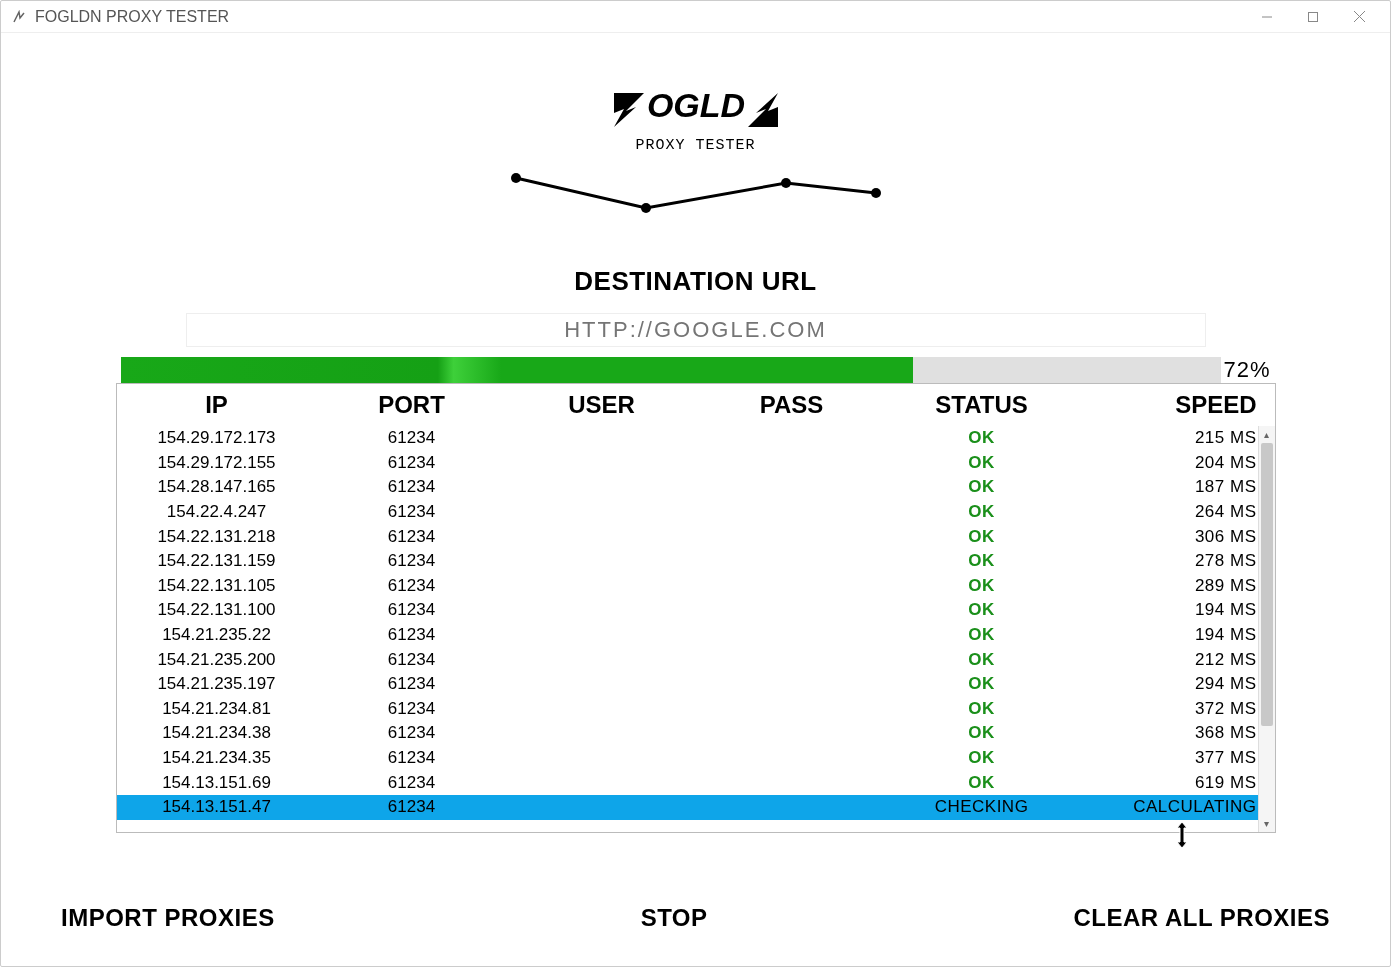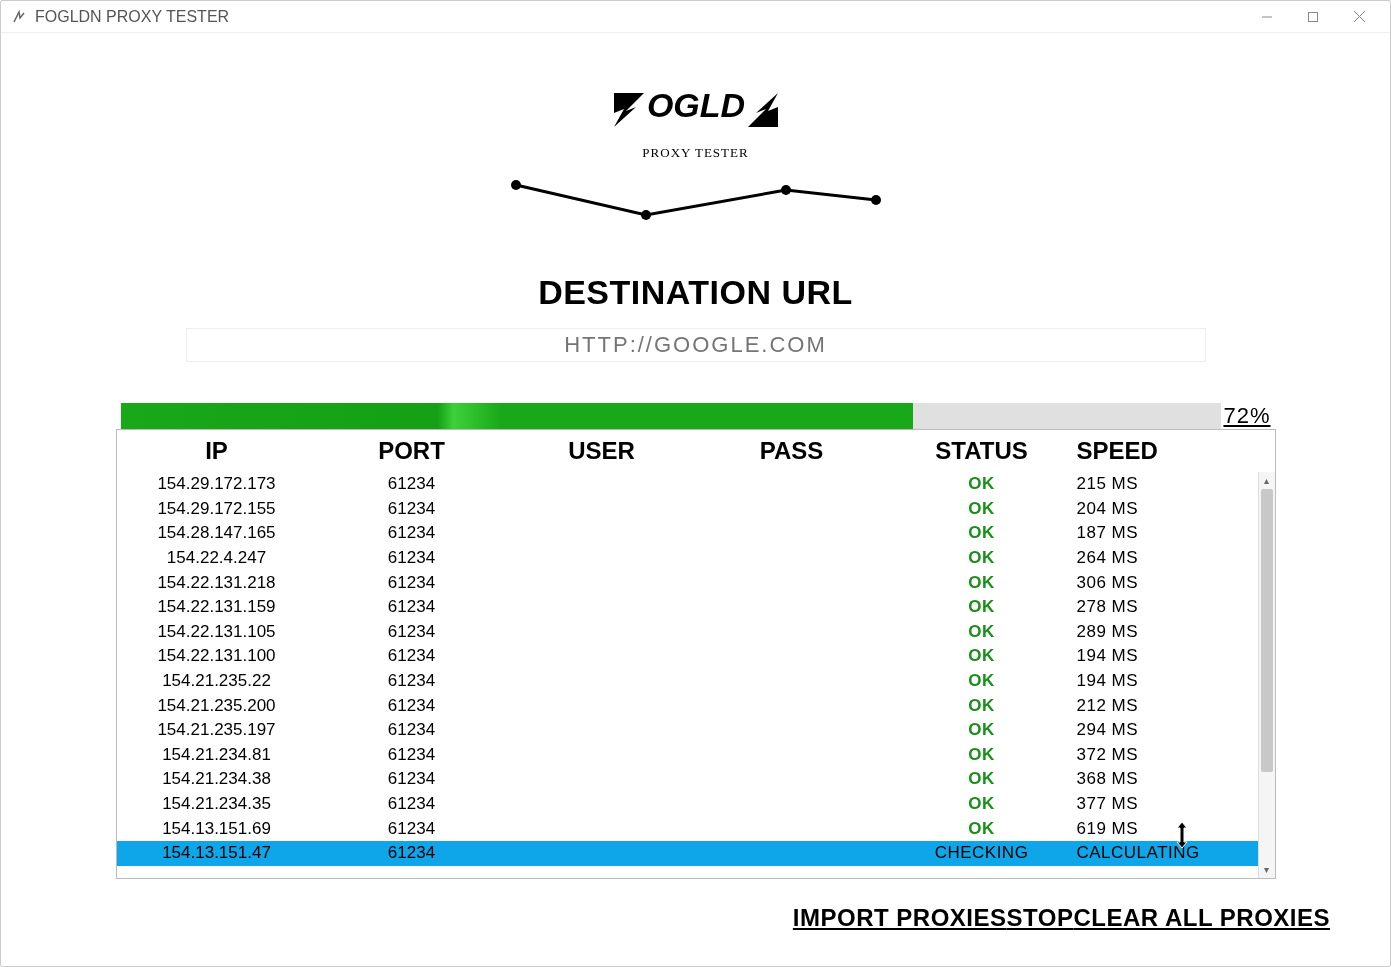--- a/index.html
+++ b/index.html
@@ -42,33 +42,33 @@
     flex: 1;
     display: flex;
     flex-direction: column;
     align-items: center;
     padding: 30px 80px 0 80px;
     overflow: hidden;
   }
   
   .logo-wrap { text-align: center; margin-top: 20px; margin-bottom: 20px;}
   .logo-sub {
-    font-family: Liberation Serif, serif;
-    font-size: 13px;
+    font-family: Liberation Mono, monospace;
+    font-size: 15px;
     letter-spacing: 1px;
-    margin-top: 8px;
+    margin-top: 0px;
   }
   .sparkline {
     margin-top: 14px;
   }
   
   .dest-label {
     font-family: "Arial Narrow", Arial, sans-serif;
     font-weight: 900;
-    font-size: 34px;
+    font-size: 26px;
     letter-spacing: 0.5px;
     margin-top: 24px;
     font-stretch: condensed;
   }
   .dest-input {
     width: 1020px;
     height: 34px;
     margin-top: 16px;
     border: 1px solid #eee;
     text-align: center;
@@ -76,23 +76,22 @@
     font-size: 22px;
     letter-spacing: 2px;
     color: #bdbdbd;
     font-stretch: condensed;
     outline: none;
   }
   
   .progress-row {
     display: flex; align-items: center;
     width: 1150px;
-    margin-top: 41px;
+    margin-top: 10px;
     gap: 2px;
-    text-decoration: underline;
   }
   .progress-track {
     flex: 1;
     height: 26px;
     background: #e0e0e0;
     position: relative;
     overflow: hidden;
   }
   .progress-fill {
     height: 100%;
@@ -122,21 +121,21 @@
     align-items: center;
     font-stretch: condensed;
     border-bottom: 0px;
     padding-right: 18px;
   }
   .col-ip   { width: 200px; text-align:center;}
   .col-port { width: 190px; text-align:center;}
   .col-user { width: 190px; text-align:center;}
   .col-pass { width: 190px; text-align:center;}
   .col-status { width: 190px; text-align:center;}
-  .col-speed { width: 180px; text-align:left;}
+  .col-speed { width: 180px; text-align:right;}
   .table-body {
     flex:1;
     overflow: hidden;
     position: relative;
   }
   .rows {
     font-family: "Arial Narrow", Arial, sans-serif;
     font-size: 17px;
     font-stretch: condensed;
   }
@@ -170,24 +169,23 @@
   .vscroll .track { flex:1; position:relative;}
   .vscroll .thumb {
     position:absolute; left:2px; right:2px;
     top: 0px; height: 76%;
     background: #c8c8c8;
     border-radius:2px;
   }
   
   .bottom-bar {
     display: flex;
-    justify-content: flex-end;
+    justify-content: space-between;
     align-items: center;
-    padding: 22px 60px 34px 84px;
-    text-decoration: underline;
+    padding: 22px 60px 34px 60px;
   }
   .bottom-btn {
     font-family: "Arial Narrow", Arial, sans-serif;
     font-weight: 900;
     font-size: 24px;
     letter-spacing: 0.5px;
     background: none;
     border: none;
     cursor: pointer;
     font-stretch: condensed;

